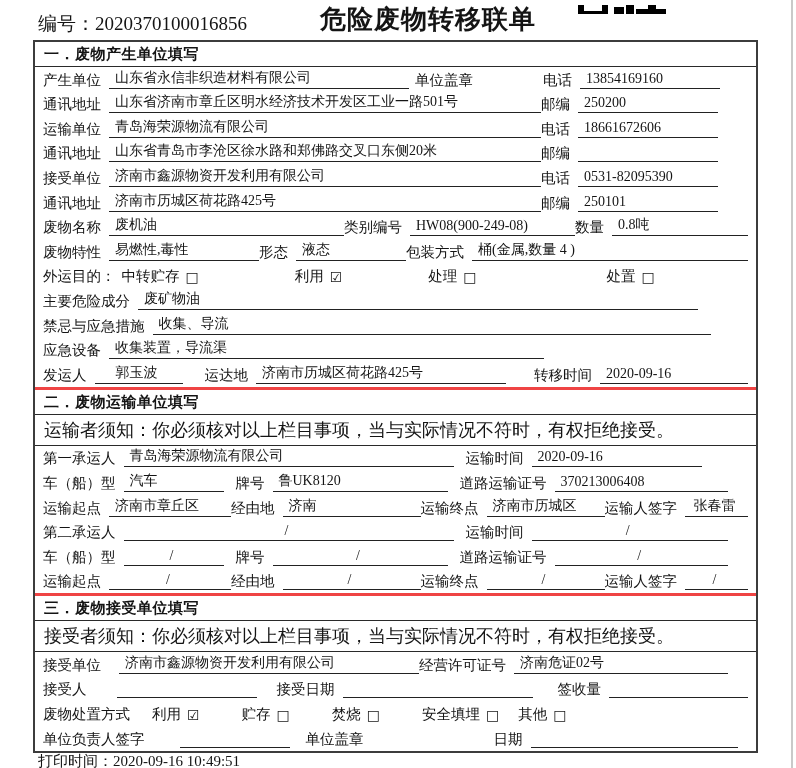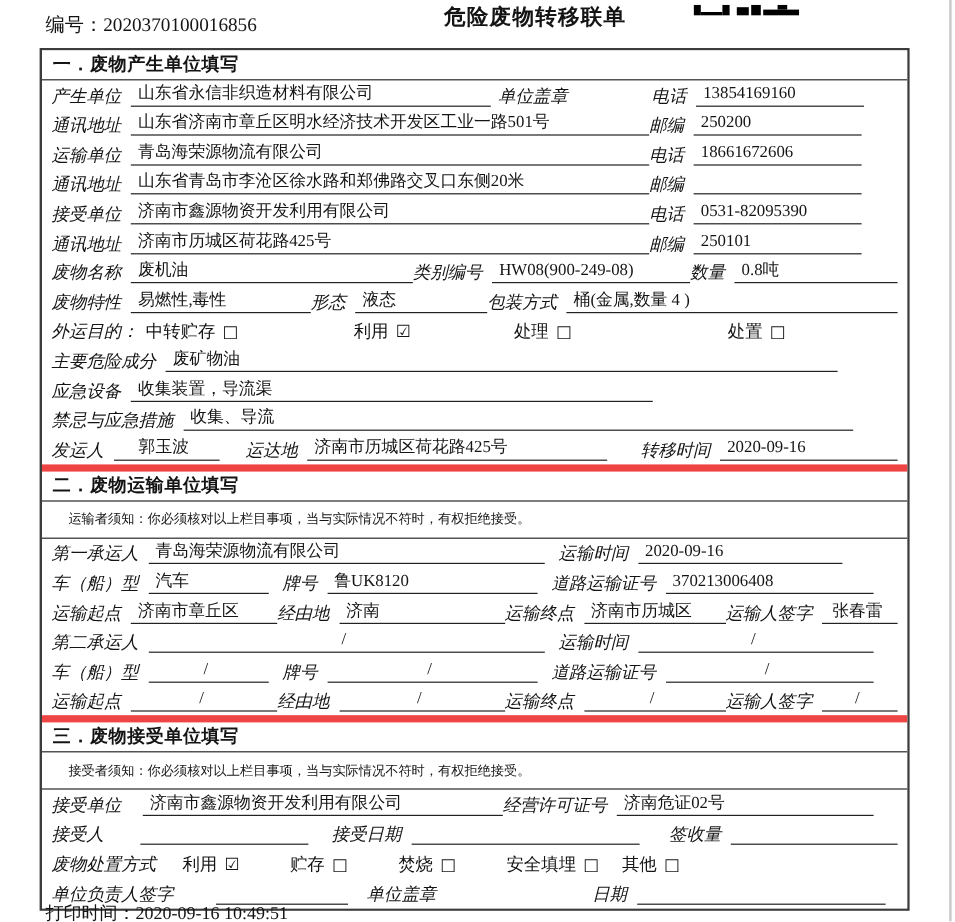--- a/index.html
+++ b/index.html
@@ -1,35 +1,35 @@
 <!DOCTYPE html>
 <html><head>
 <meta charset="utf-8">
 <style>
   html,body{margin:0;padding:0;}
   body{
     width:796px;height:768px;position:relative;background:#ffffff;
     font-family:"Liberation Serif","DejaVu Serif",serif;color:#141414;
     overflow:hidden;
   }
-  .hdr-serial{position:absolute;top:11px;left:38px;font-size:16px;white-space:nowrap;}
-  .doc-title{position:absolute;top:2px;left:446px;transform:translateX(-50%);
-    font-size:18px;font-weight:bold;letter-spacing:1px;white-space:nowrap;}
+  .hdr-serial{position:absolute;top:11px;left:38px;font-size:19px;white-space:nowrap;}
+  .doc-title{position:absolute;top:2px;left:428px;transform:translateX(-50%);
+    font-size:26px;font-weight:bold;letter-spacing:1px;white-space:nowrap;}
   .qr-frag{position:absolute;left:578px;top:0;width:88px;height:9px;}
   .page-edge{position:absolute;left:791px;top:0;width:2px;height:768px;background:#c9c9c9;}
 
   .doc{position:absolute;left:33px;top:40px;width:721px;border:2px solid #3c3c3c;background:#fff;}
   .sec{background:#fff;}
-  .sec + .sec{border-top:6px solid #ef4444;}
+  .sec + .sec{border-top:3px solid #ef4444;}
   .sec-head{height:24px;line-height:24px;font-weight:bold;font-size:15px;
     padding-left:9px;border-bottom:1px solid #2a2a2a;letter-spacing:.5px;}
-  .notice{height:30px;display:flex;align-items:center;padding-left:22px;
-    font-size:11px;border-bottom:1px solid #2a2a2a;}
+  .notice{height:30px;display:flex;align-items:center;padding-left:9px;
+    font-size:18px;border-bottom:1px solid #2a2a2a;}
   .row{display:flex;align-items:flex-end;height:24.6px;padding:0 8px;font-size:14.5px;}
-  .lbl{white-space:nowrap;padding-bottom:2px;font-style:italic;}
+  .lbl{white-space:nowrap;padding-bottom:2px;}
   .lbl + .lbl{margin-left:8px;}
   .val{border-bottom:1px solid #222;padding:0 4px 1px 6px;margin-left:8px;
     margin-bottom:3px;white-space:nowrap;font-size:14px;min-height:16px;
     box-sizing:border-box;overflow:hidden;}
   .grow{flex:1;}
   .ctr{text-align:center;padding-left:0;margin-top:40px;}
   .cb{font-family:"DejaVu Sans",sans-serif;font-size:14px;padding-bottom:3px;
     margin-left:6px;white-space:nowrap;}
   .cbl{white-space:nowrap;padding-bottom:2px;}
   .footer-print{position:absolute;top:752px;left:38px;font-size:15px;white-space:nowrap;}
@@ -131,27 +131,27 @@
       <span class="cbl" style="margin-left:130px">处置</span>
       <span class="cb">□</span>
     </div>
 
     <div class="row">
       <span class="lbl">主要危险成分</span>
       <span class="val" style="width:560px">废矿物油</span>
     </div>
 
     <div class="row">
+      <span class="lbl">禁忌与应急措施</span>
+      <span class="val" style="width:558px">收集、导流</span>
+    </div>
+
+    <div class="row">
       <span class="lbl">应急设备</span>
       <span class="val" style="width:435px">收集装置，导流渠</span>
-    </div>
-
-    <div class="row">
-      <span class="lbl">禁忌与应急措施</span>
-      <span class="val" style="width:558px">收集、导流</span>
     </div>
 
     <div class="row">
       <span class="lbl">发运人</span>
       <span class="val ctr" style="width:88px">郭玉波</span>
       <span class="lbl" style="margin-left:22px">运达地</span>
       <span class="val" style="width:250px">济南市历城区荷花路425号</span>
       <span class="lbl" style="margin-left:28px">转移时间</span>
       <span class="val grow">2020-09-16</span>
     </div>

